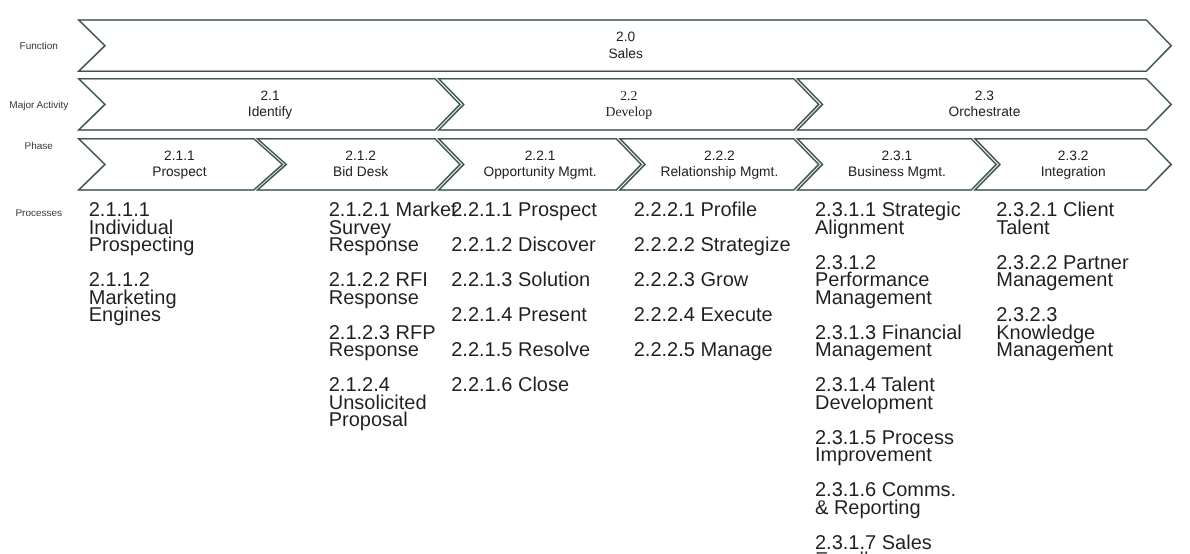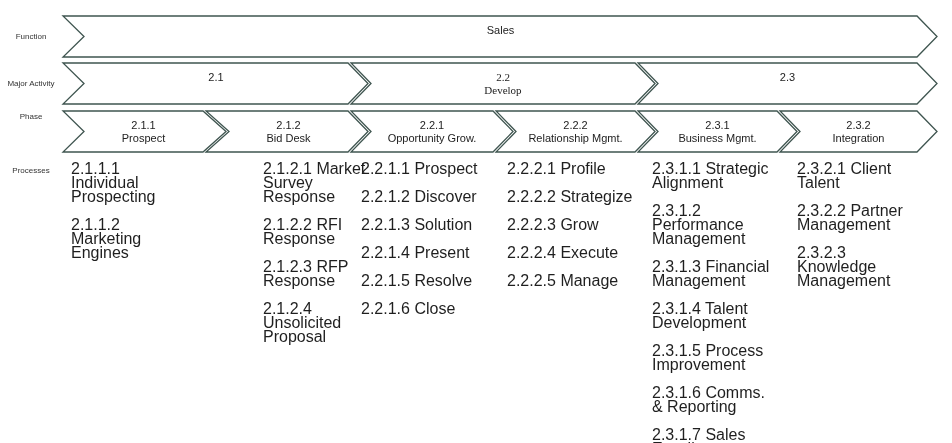--- a/index.html
+++ b/index.html
@@ -32,45 +32,48 @@
     <polygon points="780,111 917,111 937,131.5 917,152 780,152 800,131.5"></polygon>
   </g>
 </svg>
 
 <div class="row-label" style="top:32px;">Function</div>
 <div class="row-label" style="top:79px;">Major Activity</div>
 <div class="row-label" style="top:112px;">Phase</div>
 <div class="row-label" style="top:166px;">Processes</div>
 
 <div class="chev-text" style="left:84px; width:833px; top:24px;">
+  <div>2.0</div>
   <div>Sales</div>
 </div>
 
 <div class="chev-text" style="left:84px; width:264px; top:71px;">
   <div>2.1</div>
+  <div>Identify</div>
 </div>
 <div class="chev-text" style="left:371px; width:264px; top:71px;font-family:Liberation Serif, serif;">
   <div>2.2</div>
   <div>Develop</div>
 </div>
 <div class="chev-text" style="left:658px; width:259px; top:71px;">
   <div>2.3</div>
+  <div>Orchestrate</div>
 </div>
 
 <div class="chev-text" style="left:84px; width:119px; top:119px;">
   <div>2.1.1</div>
   <div>Prospect</div>
 </div>
 <div class="chev-text" style="left:229px; width:119px; top:119px;">
   <div>2.1.2</div>
   <div>Bid Desk</div>
 </div>
 <div class="chev-text" style="left:371px; width:122px; top:119px;">
   <div>2.2.1</div>
-  <div>Opportunity Grow.</div>
+  <div>Opportunity Mgmt.</div>
 </div>
 <div class="chev-text" style="left:516px; width:119px; top:119px;">
   <div>2.2.2</div>
   <div>Relationship Mgmt.</div>
 </div>
 <div class="chev-text" style="left:658px; width:119px; top:119px;">
   <div>2.3.1</div>
   <div>Business Mgmt.</div>
 </div>
 <div class="chev-text" style="left:800px; width:117px; top:119px;">

